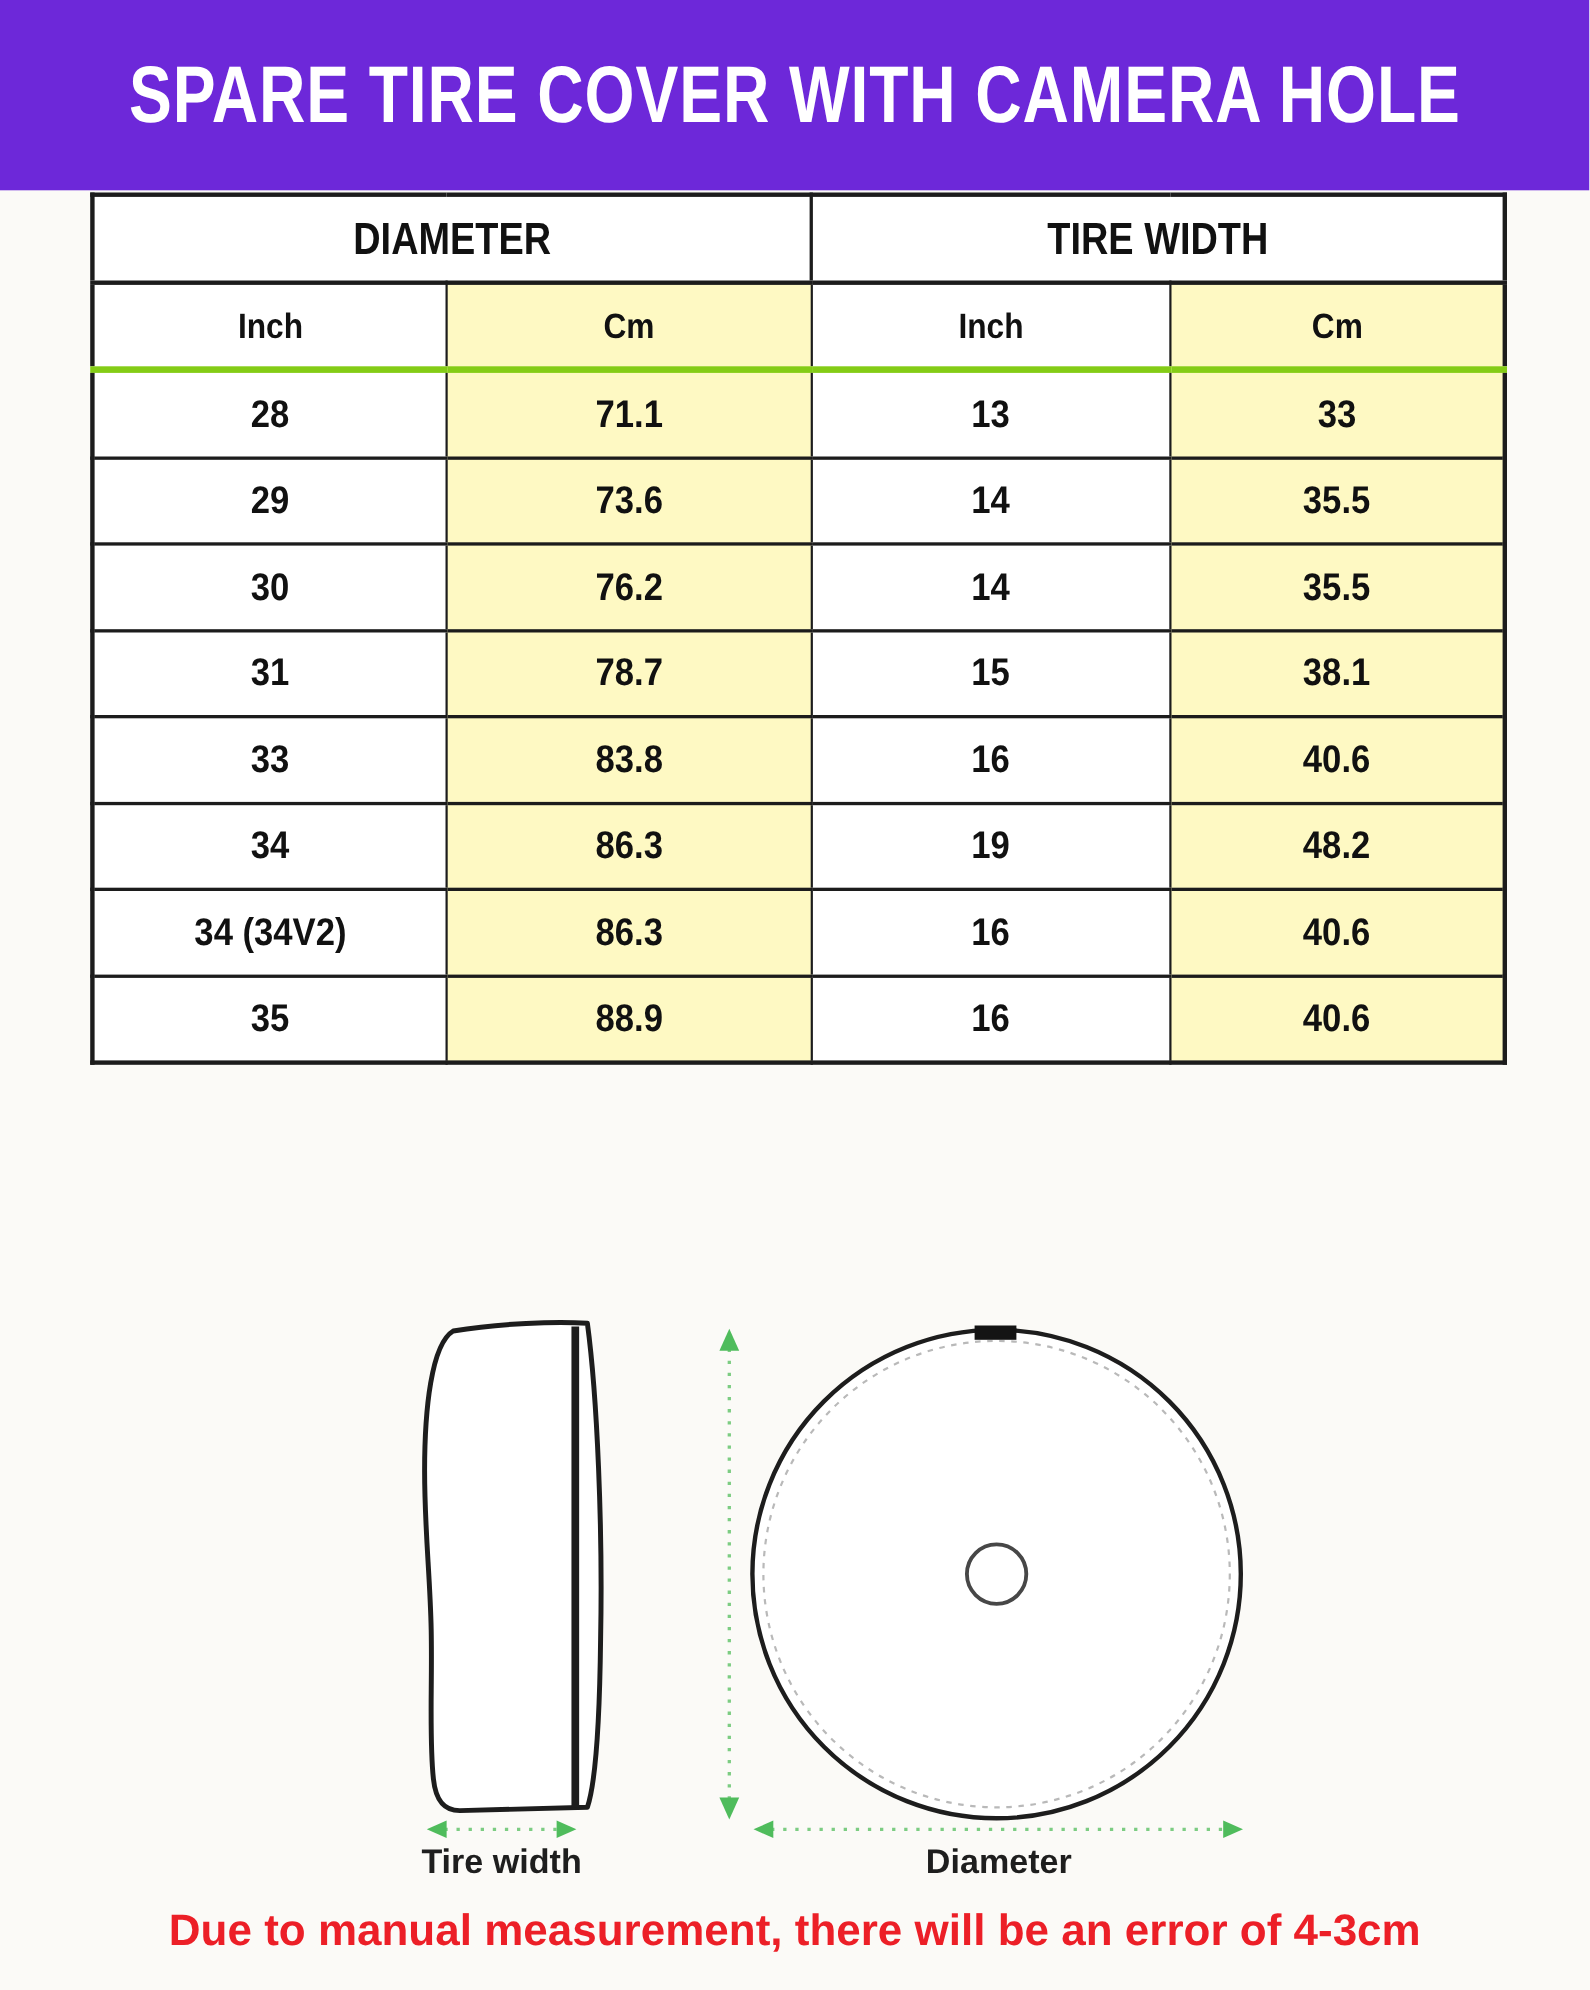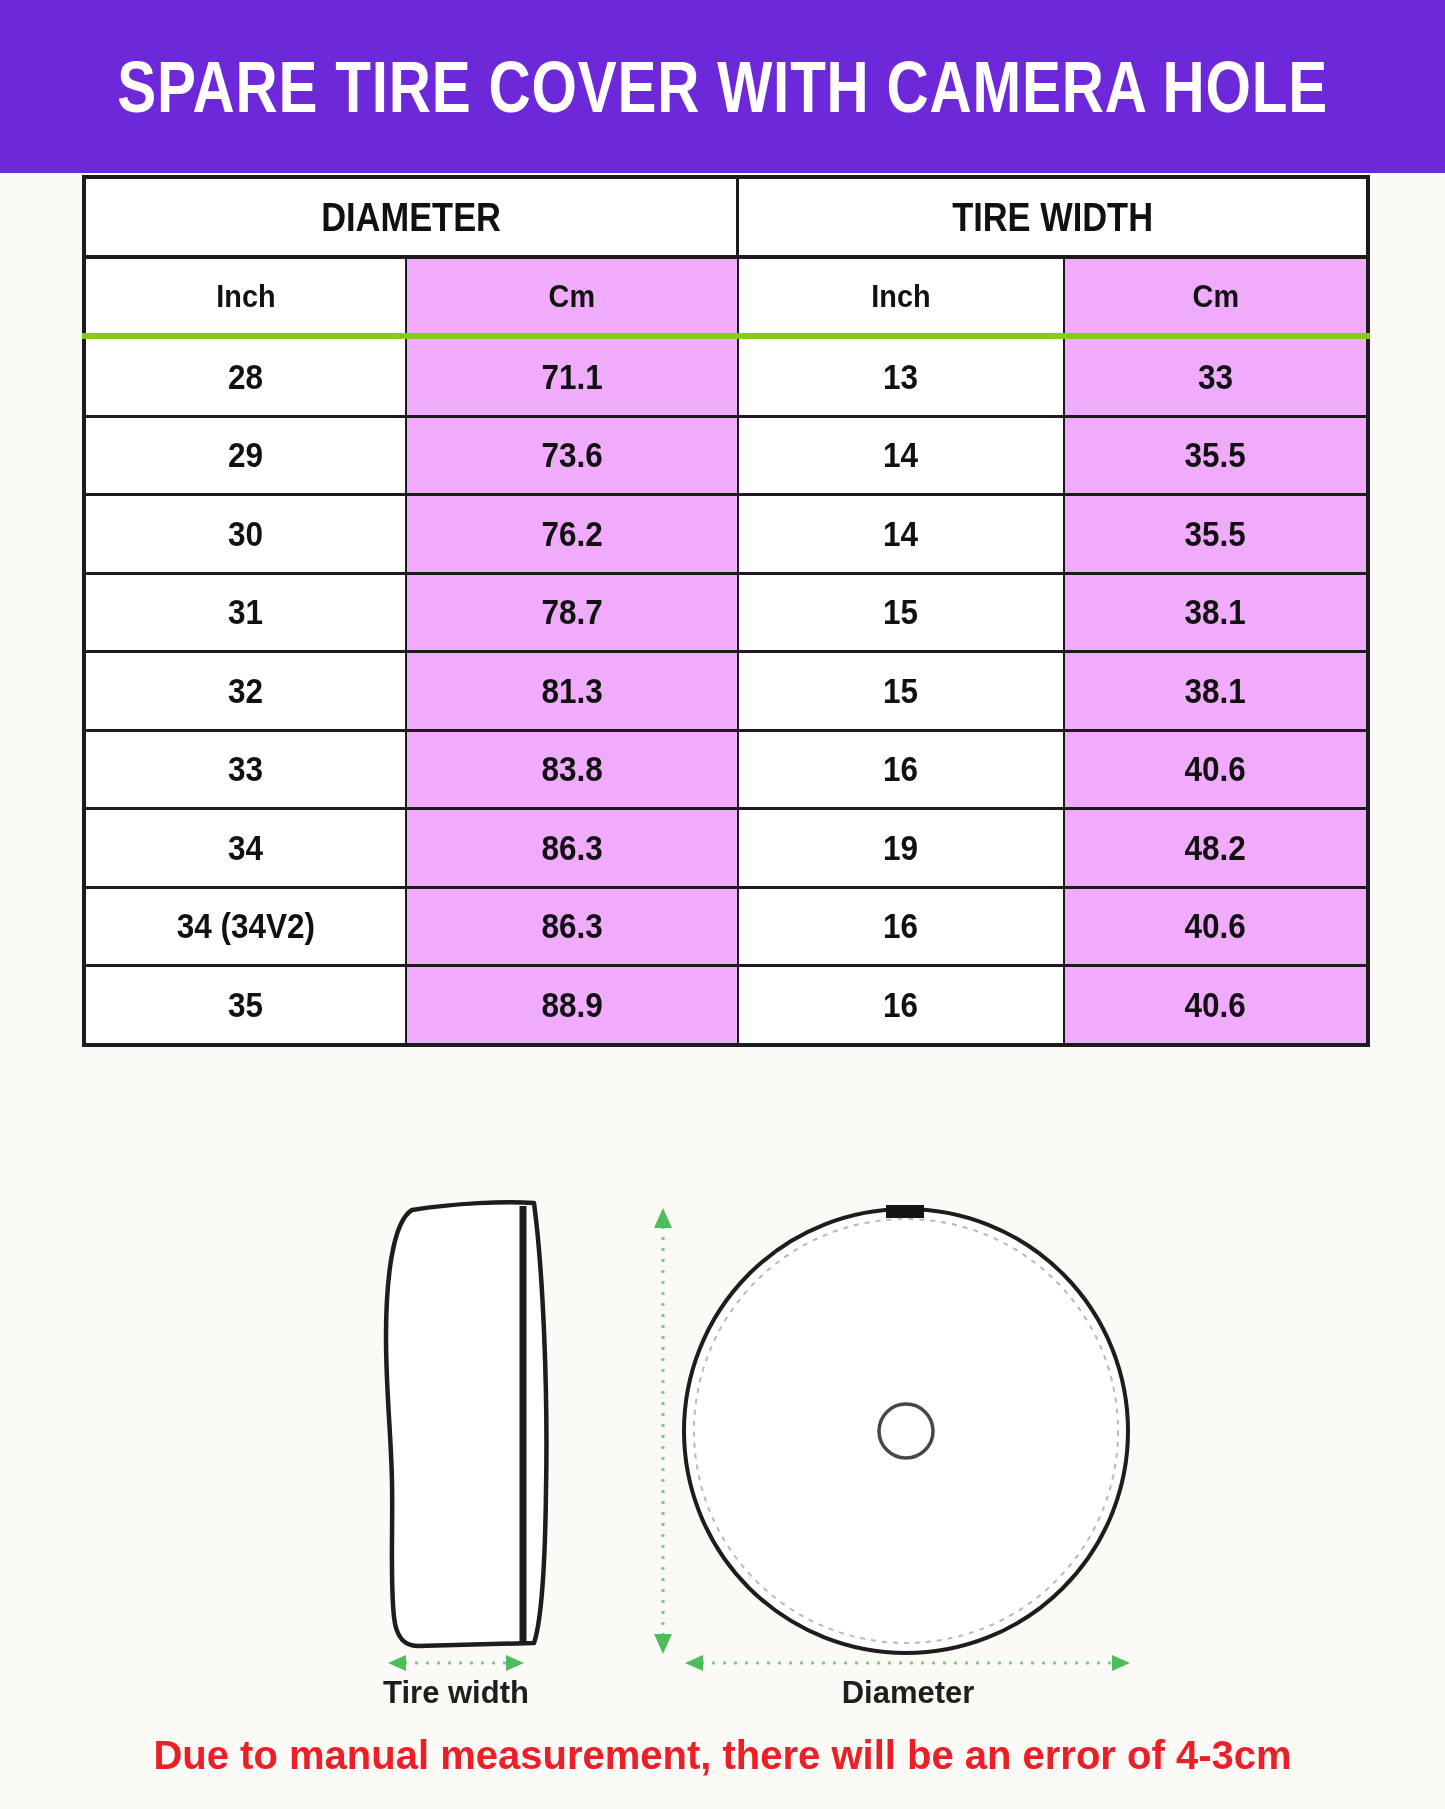--- a/index.html
+++ b/index.html
@@ -30,21 +30,21 @@
   .size-table th,.size-table td{
     border-left:2px solid #1c1c1c;border-right:2px solid #1c1c1c;
     border-top:3px solid #1c1c1c;border-bottom:3px solid #1c1c1c;
     text-align:center;vertical-align:middle;color:#111;
     font-weight:700;padding:0;
   }
   .size-table .group-row th{height:76px;font-size:41px;border-bottom:4px solid #1c1c1c;}
   .size-table .group-row th.gdiv{border-left:3px solid #1c1c1c;}
   .size-table .sub-row th{height:74px;font-size:32px;border-bottom:6px solid #84cc16;}
   .size-table tbody td{height:75.5px;font-size:35px;}
-  .size-table .shaded{background:#f0abfc;text-decoration:underline;}
+  .size-table .shaded{background:#fef9c3;text-decoration:underline;}
   .cx{display:inline-block;transform:scaleX(0.9);transform-origin:center;white-space:nowrap;}
   .cxh{display:inline-block;transform:scaleX(0.84);transform-origin:center;white-space:nowrap;}
   
   .diagram{position:absolute;left:0;top:1150px;width:1445px;height:659px;}
   .diagram svg{position:absolute;left:0;top:0;}
   .dim-label{
     position:absolute;transform:translateX(-50%);
     font-size:31px;font-weight:700;color:#1e1e1e;white-space:nowrap;
   }
   .note{
@@ -93,26 +93,20 @@
       </tr>
       <tr>
         <td><span class="cx">30</span></td>
         <td class="shaded"><span class="cx">76.2</span></td>
         <td><span class="cx">14</span></td>
         <td class="shaded"><span class="cx">35.5</span></td>
       </tr>
       <tr>
         <td><span class="cx">31</span></td>
         <td class="shaded"><span class="cx">78.7</span></td>
-        <td><span class="cx">15</span></td>
-        <td class="shaded"><span class="cx">38.1</span></td>
-      </tr>
-      <tr>
-        <td><span class="cx">32</span></td>
-        <td class="shaded"><span class="cx">81.3</span></td>
         <td><span class="cx">15</span></td>
         <td class="shaded"><span class="cx">38.1</span></td>
       </tr>
       <tr>
         <td><span class="cx">33</span></td>
         <td class="shaded"><span class="cx">83.8</span></td>
         <td><span class="cx">16</span></td>
         <td class="shaded"><span class="cx">40.6</span></td>
       </tr>
       <tr>

